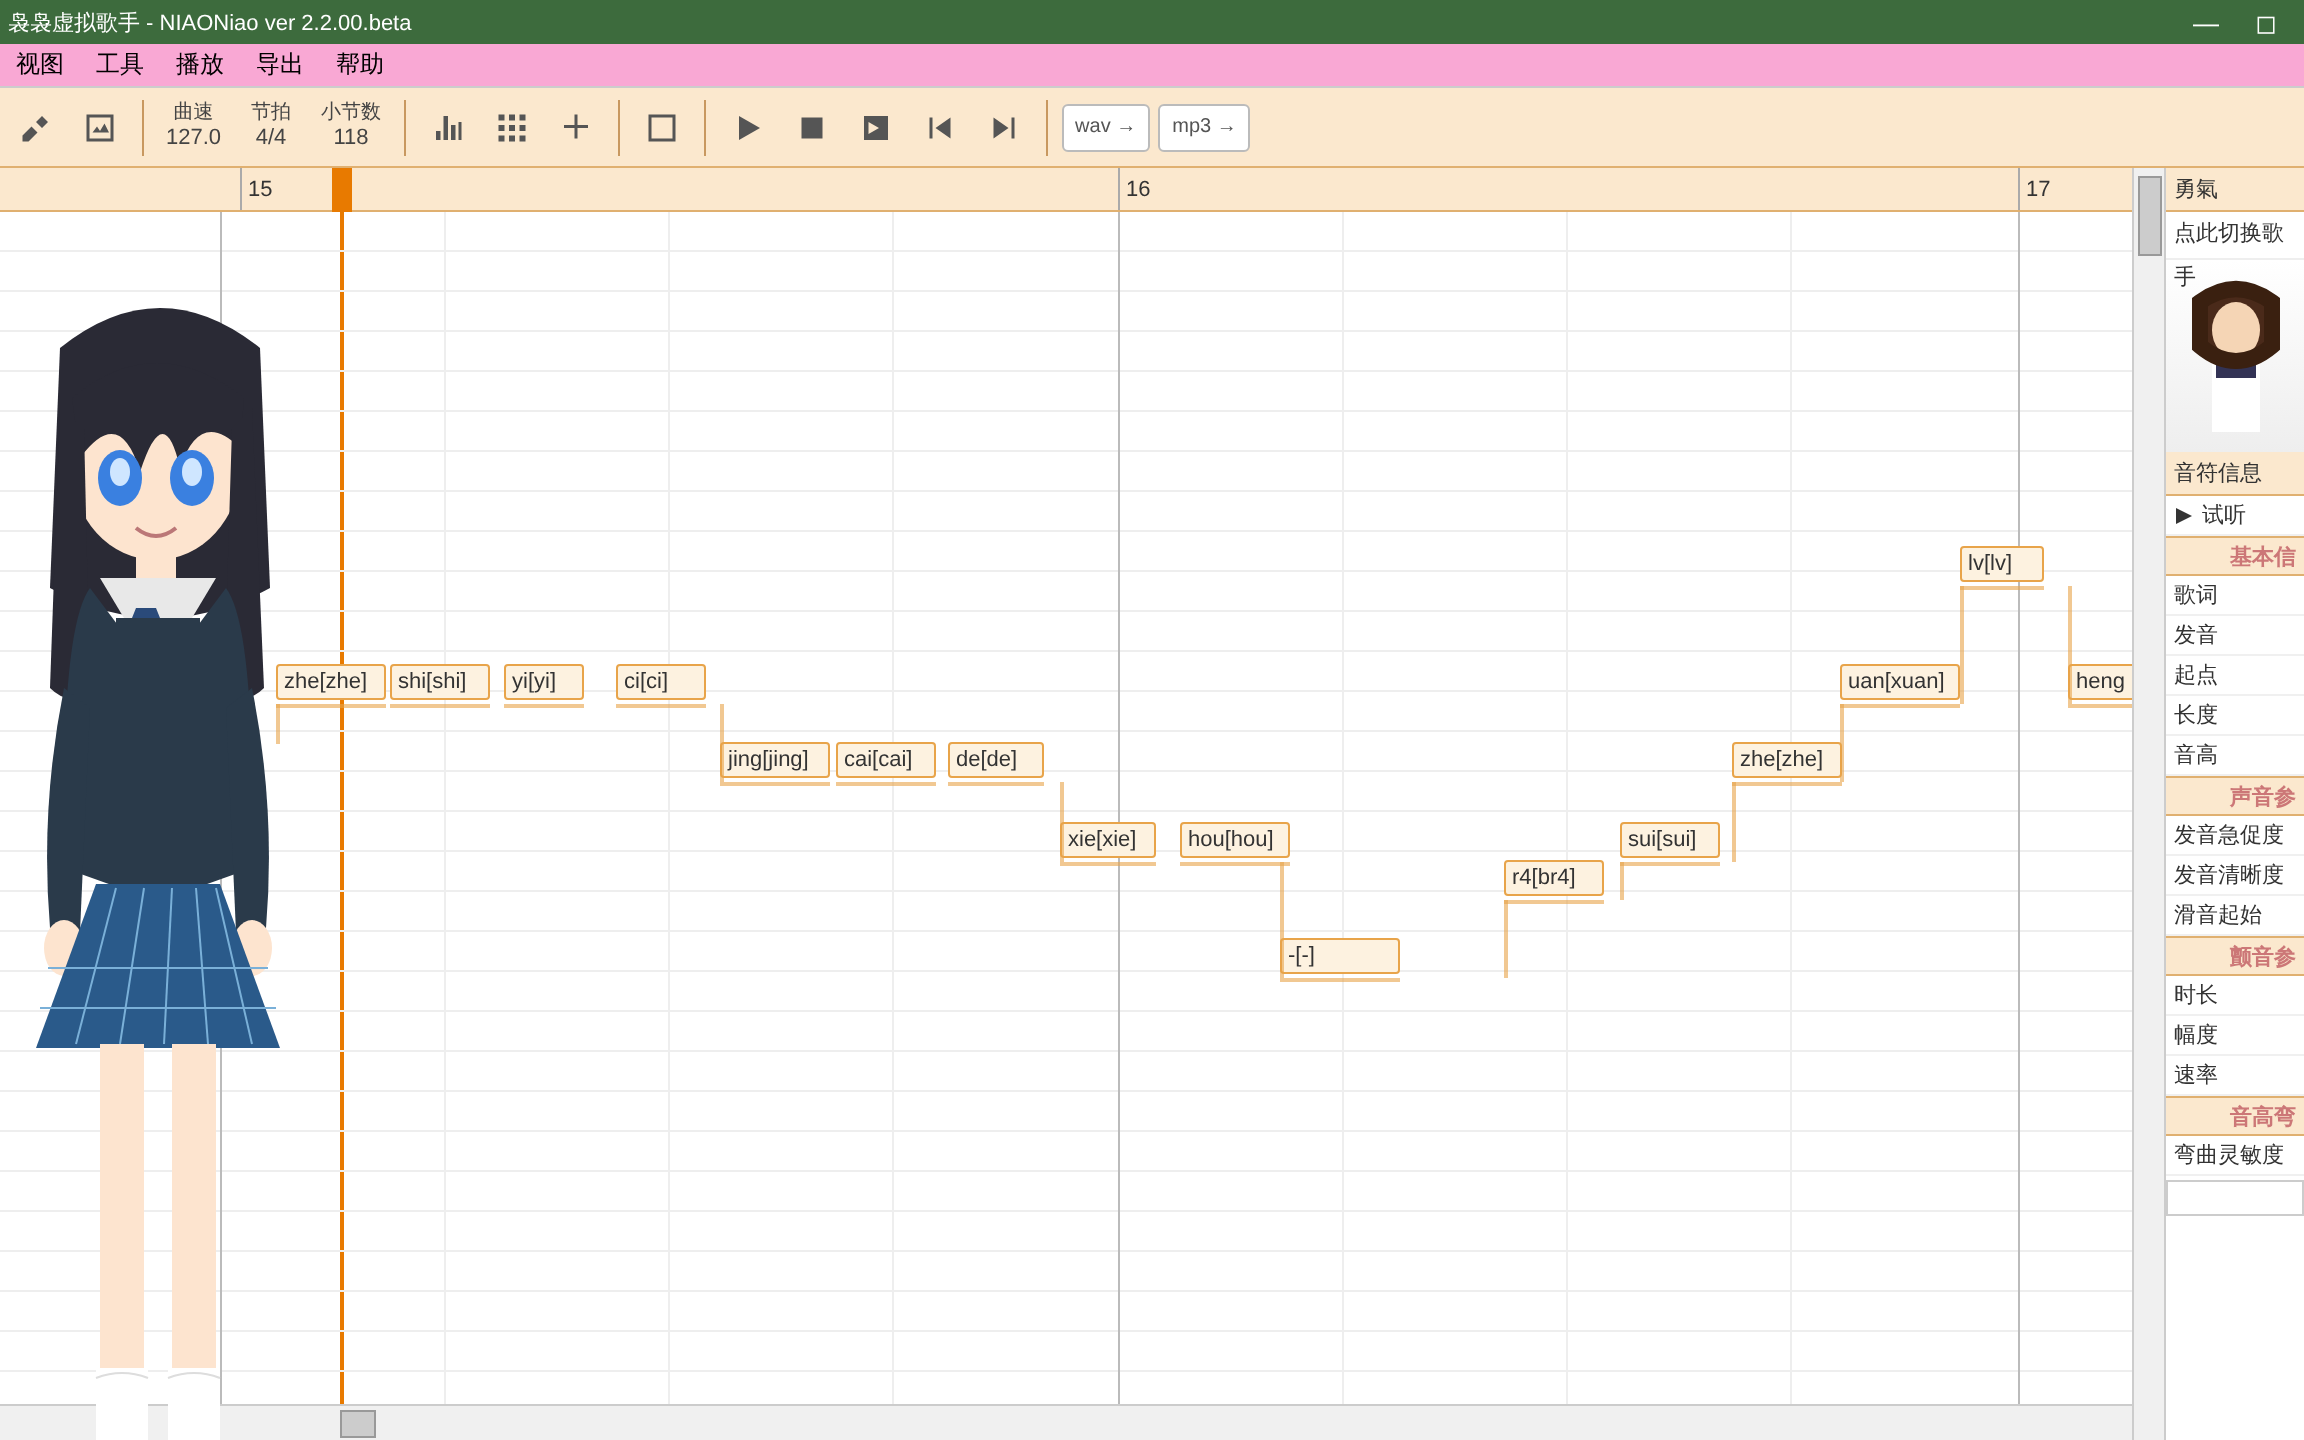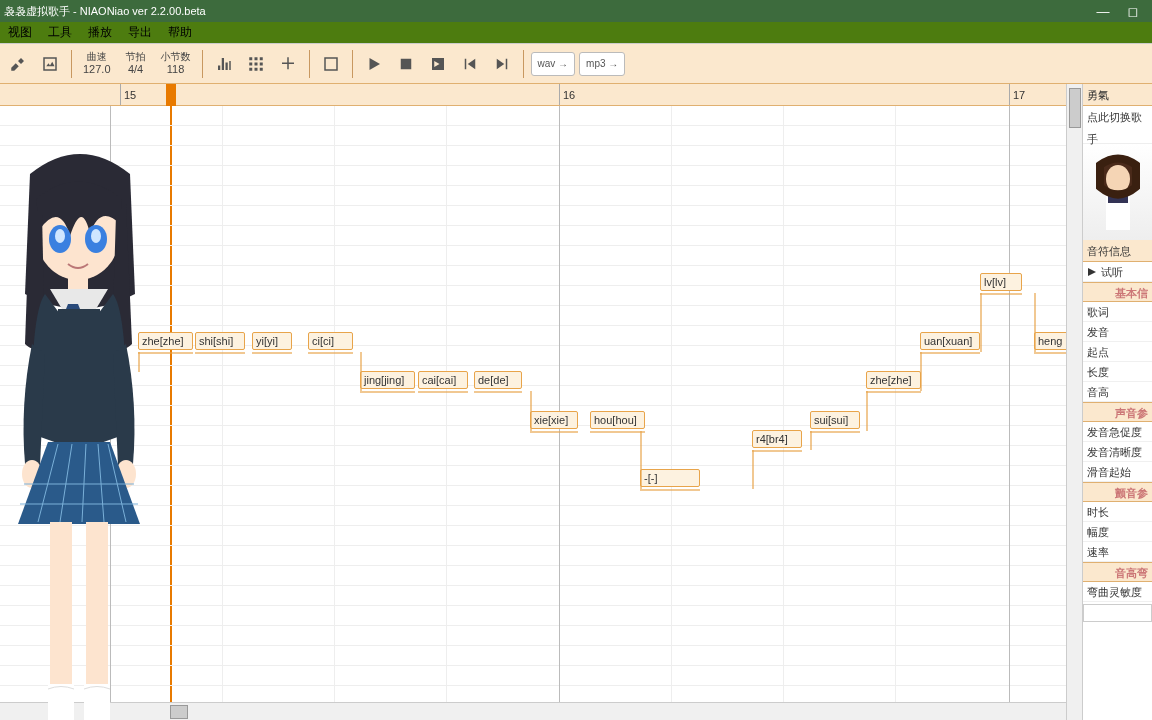--- a/index.html
+++ b/index.html
@@ -1,20 +1,20 @@
 <!DOCTYPE html>
 <html><head>
 <meta charset="utf-8">
 <style>
 * { box-sizing: border-box; margin: 0; padding: 0; font-family: "Microsoft YaHei", sans-serif; }
 html, body { width: 1152px; height: 720px; overflow: hidden; background: #f5f5f5; }
 .titlebar { height: 22px; background: #3d6b3d; color: #fff; font-size: 11px; display: flex; align-items: center; padding: 0 4px; }
 .titlebar .spacer { flex: 1; }
 .titlebar .winbtn { width: 30px; height: 18px; display: flex; align-items: center; justify-content: center; color: #fff; font-size: 13px; }
-.menubar { height: 22px; background: #4d7c0f; border-bottom: 1px solid #ccc; display: flex; align-items: center; font-size: 12px; }
+.menubar { height: 22px; background: #f9a8d4; border-bottom: 1px solid #ccc; display: flex; align-items: center; font-size: 12px; }
 .menubar .mi { padding: 0 8px; height: 100%; display: flex; align-items: center; cursor: pointer; }
 .toolbar { height: 40px; background: #fbe8ce; border-bottom: 1px solid #e0b070; display: flex; align-items: center; padding: 0 4px; gap: 4px; }
 .tb-btn { width: 28px; height: 28px; display: flex; align-items: center; justify-content: center; color: #555; cursor: pointer; border-radius: 2px; }
 .tb-btn svg { width: 18px; height: 18px; fill: #555; }
 .tb-sep { width: 1px; height: 28px; background: #c89860; margin: 0 3px; }
 .tb-info { display: flex; flex-direction: column; align-items: center; font-size: 10px; color: #444; padding: 0 4px; line-height: 1.2; min-width: 34px; }
 .tb-info .lbl { font-size: 10px; }
 .tb-info .val { font-size: 11px; }
 .tb-chip { padding: 0 6px; height: 24px; display: flex; align-items: center; border: 1px solid #bbb; background: #fff; border-radius: 3px; font-size: 10px; color: #555; cursor: pointer; }
 
@@ -33,21 +33,21 @@
 .note { position: absolute; height: 18px; background: #fdf2e0; border: 1px solid #e8a44a; border-radius: 2px; font-size: 11px; color: #333; padding: 0 3px; line-height: 16px; white-space: nowrap; overflow: hidden; cursor: pointer; }
 .pitch-line { position: absolute; height: 2px; background: #e8a44a; opacity: .6; }
 .pitch-stem { position: absolute; width: 2px; background: #e8a44a; opacity: .6; }
 .hscroll { position: absolute; bottom: 0; left: 0; right: 0; height: 18px; background: #f0f0f0; border-top: 1px solid #ccc; display: flex; align-items: center; }
 .hscroll .thumb { position: absolute; left: 170px; width: 18px; height: 14px; background: #ccc; border: 1px solid #999; }
 .vscroll { width: 16px; background: #f0f0f0; border-left: 1px solid #ccc; position: relative; }
 .vscroll .thumb { position: absolute; top: 4px; left: 2px; width: 12px; height: 40px; background: #ccc; border: 1px solid #999; }
 
 .sidepanel { width: 70px; background: #fff; border-left: 1px solid #ccc; font-size: 11px; color: #333; overflow: hidden; }
 .sidepanel .hdr { height: 22px; background: #fbe8ce; border-bottom: 1px solid #e0b070; padding: 0 4px; line-height: 22px; }
-.sidepanel .link { height: 38px; padding: 0 4px; line-height: 22px; border-bottom: 1px solid #eee; cursor: pointer; color: #333; }
+.sidepanel .link { height: 24px; padding: 0 4px; line-height: 22px; border-bottom: 1px solid #eee; cursor: pointer; color: #333; }
 .sidepanel .avatar { height: 96px; background: linear-gradient(180deg,#fff,#eee); display: flex; align-items: center; justify-content: center; overflow: hidden; }
 .sidepanel .avatar svg { width: 60px; height: 90px; }
 .sidepanel .sect { height: 20px; background: #fbe8ce; color: #c77; padding: 0 4px; line-height: 20px; font-size: 11px; border-top: 1px solid #e0b070; border-bottom: 1px solid #e0b070; text-align: right; font-weight: bold; }
 .sidepanel .row { height: 20px; padding: 0 4px; line-height: 20px; border-bottom: 1px solid #f0f0f0; cursor: pointer; }
 .sidepanel .row.play { display: flex; align-items: center; gap: 4px; }
 .sidepanel .row.play svg { width: 10px; height: 10px; fill: #333; }
 .sidepanel input { width: 100%; height: 18px; font-size: 11px; border: 1px solid #ccc; margin: 2px 0; }
 
 .mascot { position: absolute; left: -10px; top: 60px; width: 180px; height: 660px; pointer-events: none; z-index: 50; }
 .mascot svg { width: 100%; height: 100%; }

